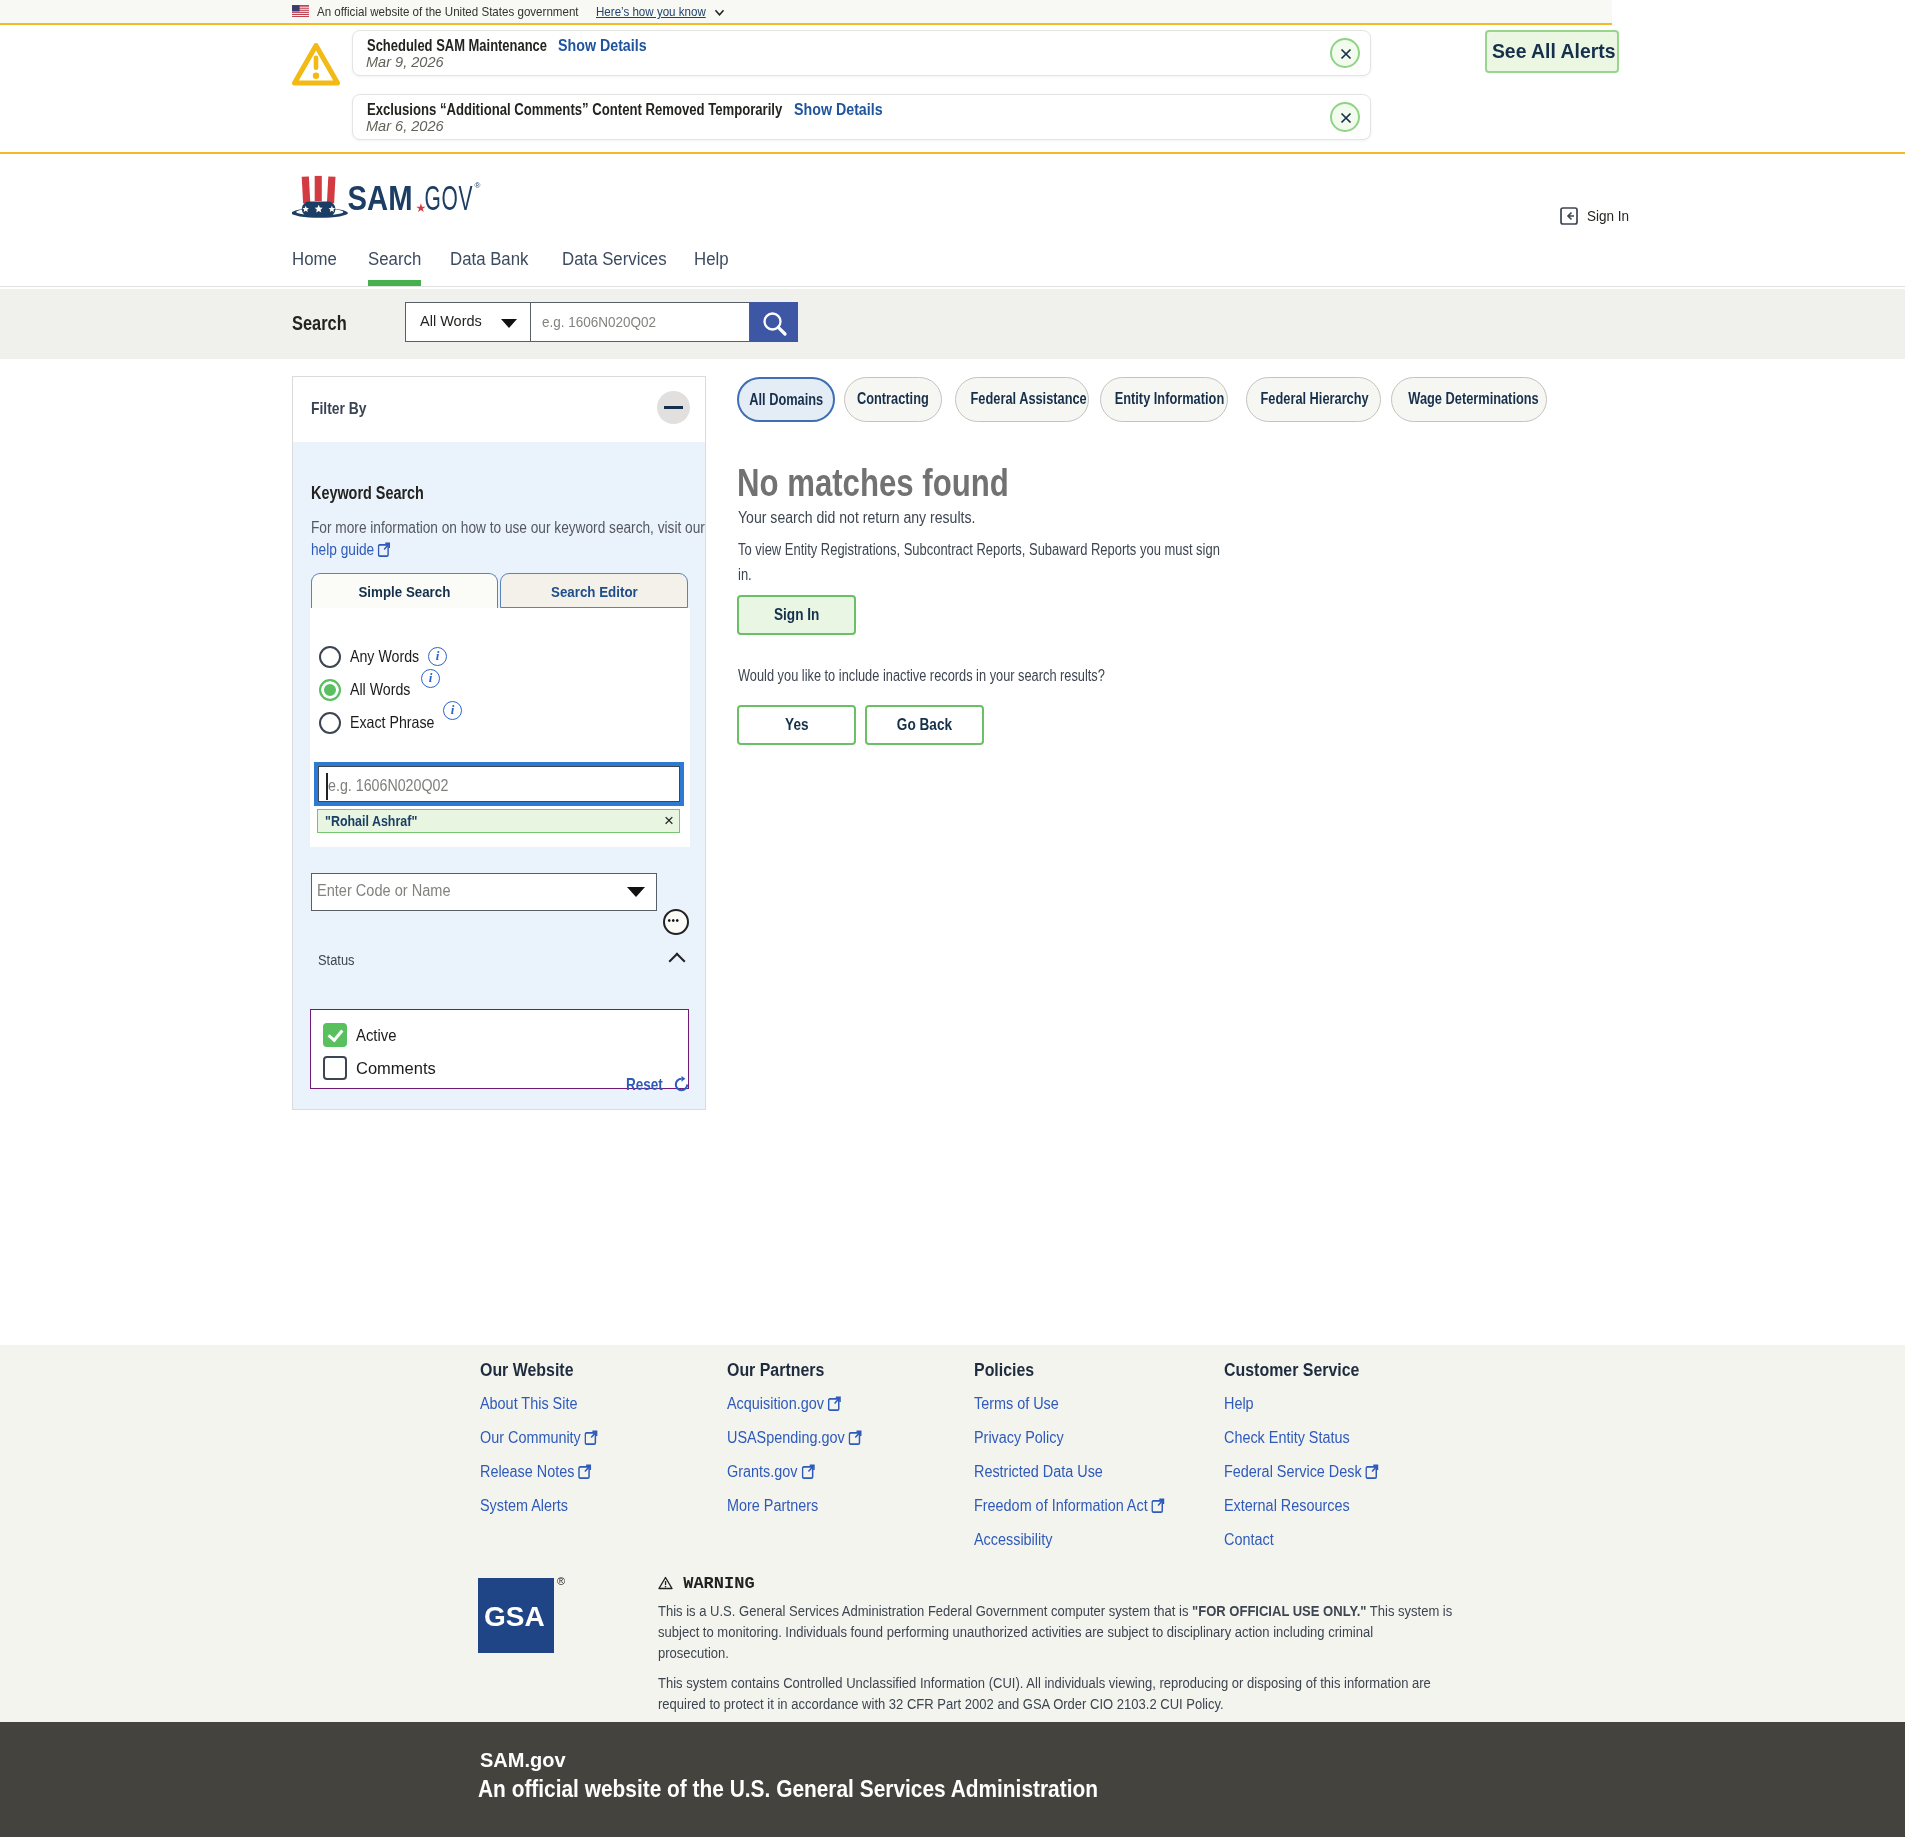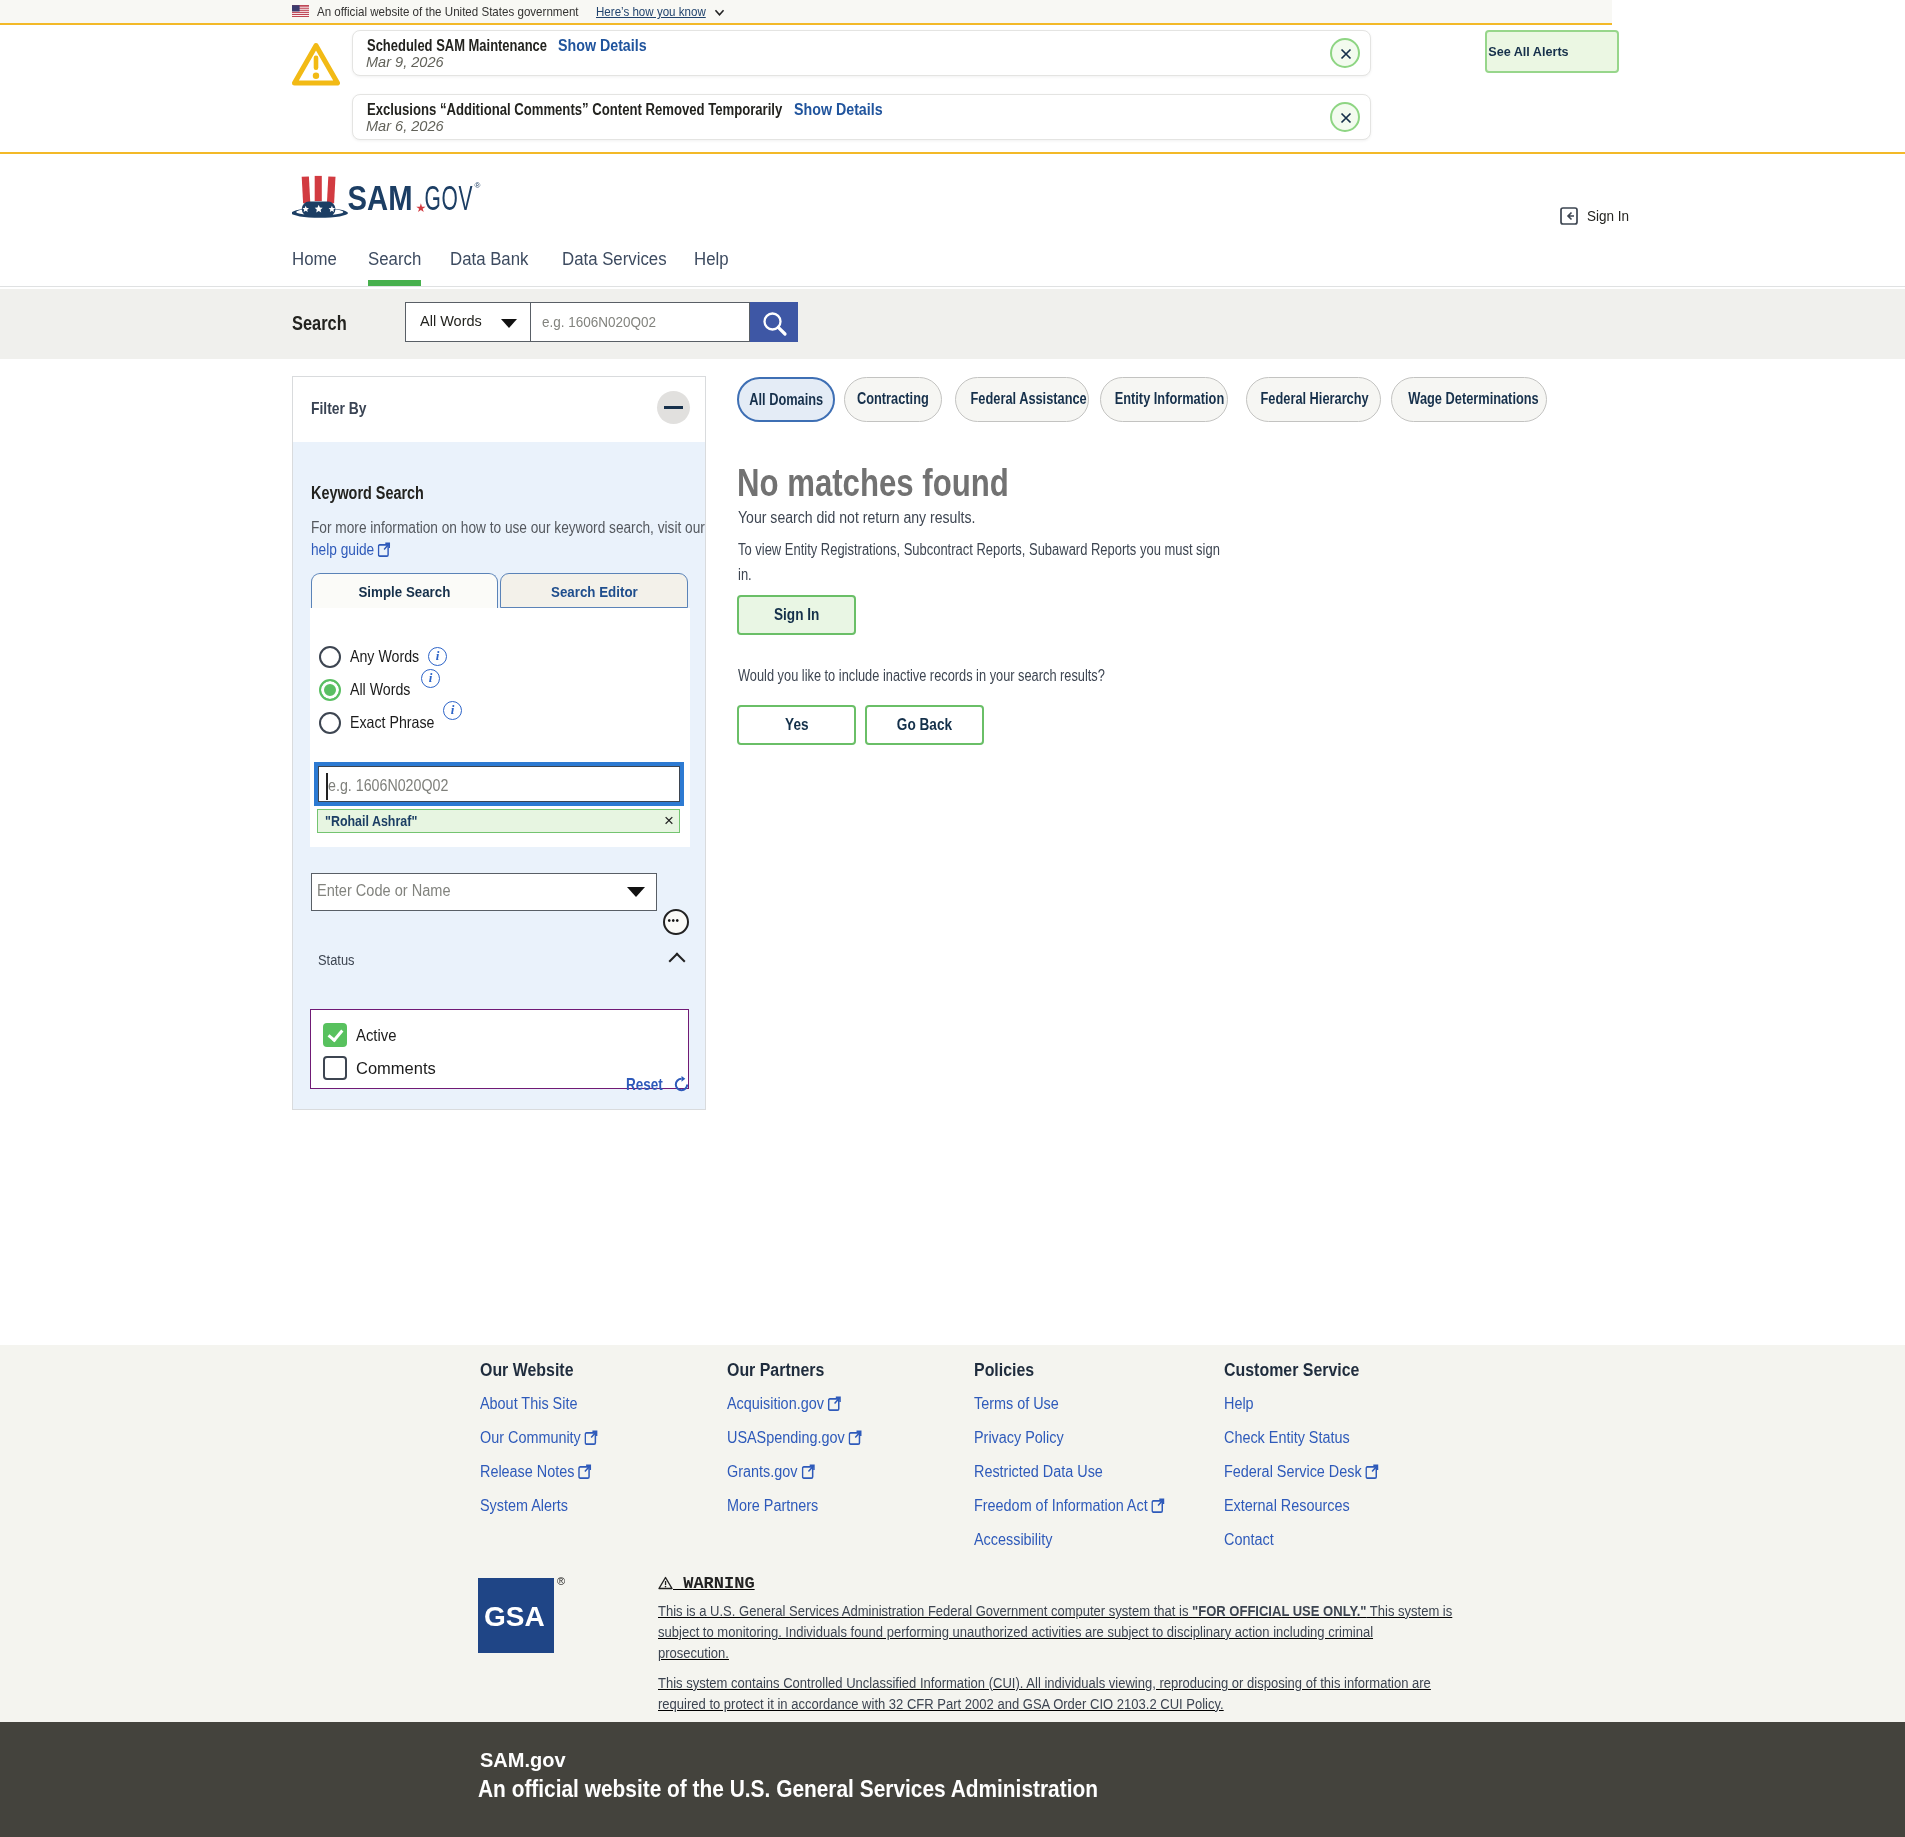--- a/index.html
+++ b/index.html
@@ -18,21 +18,21 @@
 
 
 #alerts { position:absolute; top:27px; left:0; width:1905px; height:127px; background:#fff; border-bottom:2px solid #f3b928; }
 .warntri { position:absolute; left:292px; top:15px; }
 .alertcard { position:absolute; left:352px; width:1019px; height:46px; background:#fff; border:1px solid #e4e4e2; border-radius:8px; box-shadow:0 1px 3px rgba(0,0,0,0.06); }
 .alertcard .t { position:absolute; left:14px; top:6px; font-size:16px; font-weight:bold; color:#23231f; }
 .alertcard .sd { position:absolute; top:6px; font-size:16px; font-weight:bold; color:#20549d; }
 .alertcard .d { position:absolute; left:13px; top:22px; font-size:15px; font-style:italic; color:#62625a; transform:scaleX(0.91); transform-origin:0 0; }
 .closebtn { position:absolute; left:977px; top:7px; width:30px; height:30px; border-radius:50%; border:2px solid #8ed583; background:#f3fbef; }
 .closebtn svg { position:absolute; left:7px; top:7px; }
-#seealerts { position:absolute; left:1485px; top:3px; width:134px; height:43px; background:#ebf7e3; border:2px solid #97d68b; border-radius:4px; font-size:13px; font-weight:bold; color:#16304b; text-align:left; line-height:39px; }
+#seealerts { position:absolute; left:1485px; top:3px; width:134px; height:43px; background:#ebf7e3; border:2px solid #97d68b; border-radius:4px; font-size:20px; font-weight:bold; color:#16304b; text-align:right; line-height:39px; }
 
 
 #header { position:absolute; top:156px; left:0; width:1905px; height:81px; background:#fff; }
 #logo { position:absolute; left:292px; top:18px; }
 #signin { position:absolute; left:1560px; top:51px; font-size:15px; color:#23231f; }
 #signin .ic { position:absolute; left:0; top:0; }
 #signin .lbl { position:absolute; left:27px; top:0px; white-space:nowrap; transform:scaleX(0.9); transform-origin:0 0; }
 
 
 #nav { position:absolute; top:237px; left:0; width:1905px; height:50px; background:#fff; border-bottom:1px solid #dfe1e2; font-size:17.5px; }
@@ -121,21 +121,21 @@
 .msg3 { position:absolute; left:738px; top:308px; font-size:16px; color:#3d4551; transform:scaleX(0.8); transform-origin:0 0; white-space:nowrap; }
 
 
 #footer { position:absolute; top:1345px; left:0; width:1905px; height:377px; background:#f4f4ef; }
 .fcol { position:absolute; top:15px; }
 .fcol .h { font-size:18px; font-weight:bold; color:#1f2c3d; margin-bottom:14px; transform:scaleX(0.885); transform-origin:0 0; white-space:nowrap; }
 .fcol a { display:block; font-size:16px; color:#2e5aba; margin-bottom:17px; line-height:17px; white-space:nowrap; transform:scaleX(0.9); transform-origin:0 0; }
 #gsa { position:absolute; left:478px; top:233px; width:76px; height:75px; background:#1f4586; color:#fff; }
 #gsa .t { position:absolute; left:6px; top:23px; font-size:28px; font-weight:bold; }
 #gsa .r { position:absolute; left:79px; top:-3px; font-size:11px; color:#222; }
-#warnblk { position:absolute; left:658px; top:226px;text-decoration:underline; }
+#warnblk { position:absolute; left:658px; top:226px; }
 #warnblk .h { font-family:"Liberation Mono",monospace; font-size:17px; font-weight:bold; color:#222; margin-bottom:7px; padding-top:3px; }
 #warnblk p { font-size:15.5px; color:#3d4551; line-height:21px; margin-bottom:9px; }
 #warnblk p .l { display:block; white-space:nowrap; transform:scaleX(0.84); transform-origin:0 0; }
 
 
 #dark { position:absolute; top:1722px; left:0; width:1905px; height:115px; background:#44433d; color:#fff; }
 #dark .a { position:absolute; left:480px; top:27px; font-size:20px; font-weight:bold; }
 #dark .b { position:absolute; left:478px; top:53px; font-size:24px; font-weight:bold; transform:scaleX(0.87); transform-origin:0 0; white-space:nowrap; }
 </style>
 </head>

